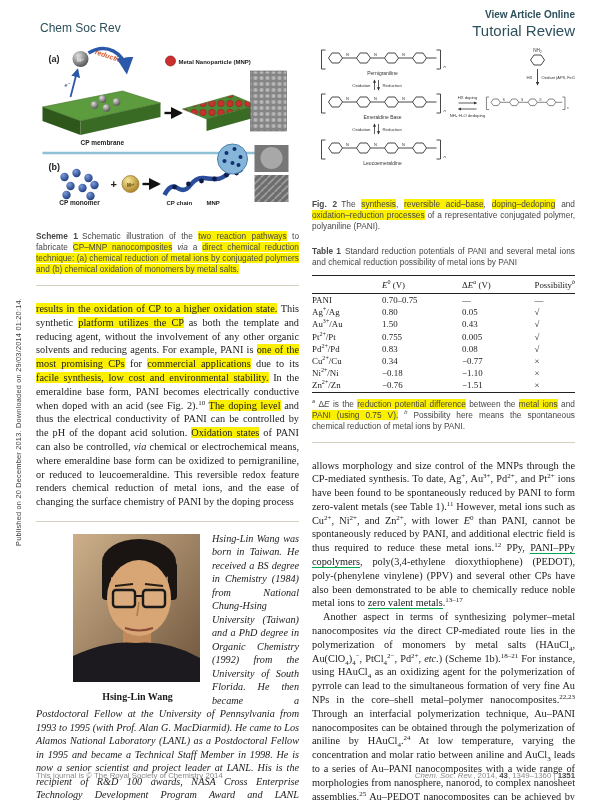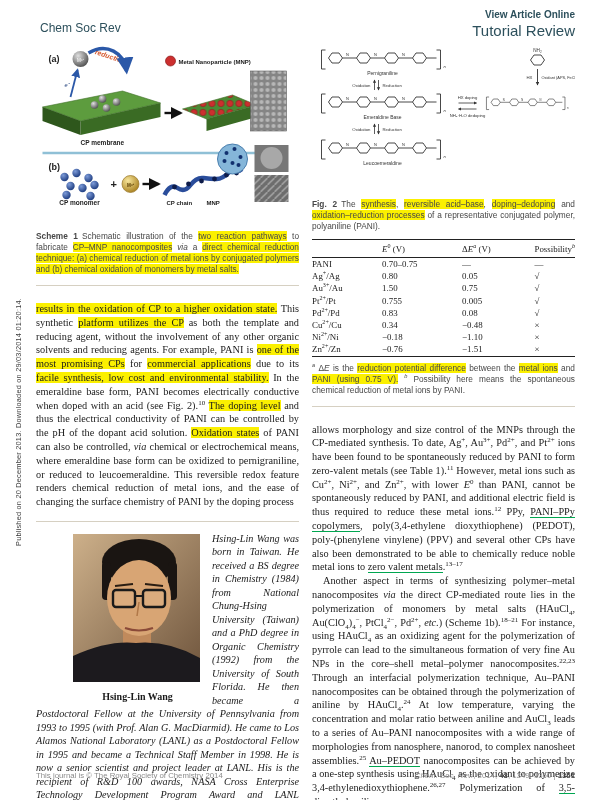--- a/index.html
+++ b/index.html
@@ -308,20 +308,21 @@
             <text x="155" y="54" font-size="4.2" fill="#333" text-anchor="middle">HX doping</text>
             <text x="155" y="72" font-size="4.2" fill="#333" text-anchor="middle">NH₃·H₂O dedoping</text>
           </g>
 
           <use href="#chain4" transform="translate(168,54) scale(0.66)"></use>
         </svg>
       </figure>
 
       <div class="caption"><span class="bd">Fig. 2</span><span> The </span><span class="hl">synthesis</span><span>, </span><span class="hl">reversible acid–base</span><span>, </span><span class="hl">doping–dedoping</span><span> and </span><span class="hl">oxidation–reduction processes</span><span> of a representative conjugated polymer, polyaniline (PANI).</span></div>
 
+      <div class="caption tbl-caption"><span class="bd">Table 1</span><span> Standard reduction potentials of PANI and several metal ions and chemical reduction possibility of metal ions by PANI</span></div>
       <table class="rsc">
           <thead>
             <tr>
               <th></th>
               <th><span class="it">E</span><sup>0</sup><span> (V)</span></th>
               <th><span>Δ</span><span class="it">E</span><sup class="it">a</sup><span> (V)</span></th>
               <th><span>Possibility</span><sup class="it">b</sup></th>
             </tr>
           </thead>
           <tbody>
@@ -333,39 +334,39 @@
             </tr>
             <tr>
               <td><span>Ag</span><sup>+</sup><span>/Ag</span></td>
               <td><span>0.80</span></td>
               <td><span>0.05</span></td>
               <td><span>√</span></td>
             </tr>
             <tr>
               <td><span>Au</span><sup>3+</sup><span>/Au</span></td>
               <td><span>1.50</span></td>
-              <td><span>0.75</span></td>
+              <td><span>0.43</span></td>
               <td><span>√</span></td>
             </tr>
             <tr>
               <td><span>Pt</span><sup>2+</sup><span>/Pt</span></td>
               <td><span>0.755</span></td>
               <td><span>0.005</span></td>
               <td><span>√</span></td>
             </tr>
             <tr>
               <td><span>Pd</span><sup>2+</sup><span>/Pd</span></td>
               <td><span>0.83</span></td>
               <td><span>0.08</span></td>
               <td><span>√</span></td>
             </tr>
             <tr>
               <td><span>Cu</span><sup>2+</sup><span>/Cu</span></td>
               <td><span>0.34</span></td>
-              <td><span>−0.48</span></td>
+              <td><span>−0.77</span></td>
               <td><span>×</span></td>
             </tr>
             <tr>
               <td><span>Ni</span><sup>2+</sup><span>/Ni</span></td>
               <td><span>−0.18</span></td>
               <td><span>−1.10</span></td>
               <td><span>×</span></td>
             </tr>
             <tr>
               <td><span>Zn</span><sup>2+</sup><span>/Zn</span></td>

